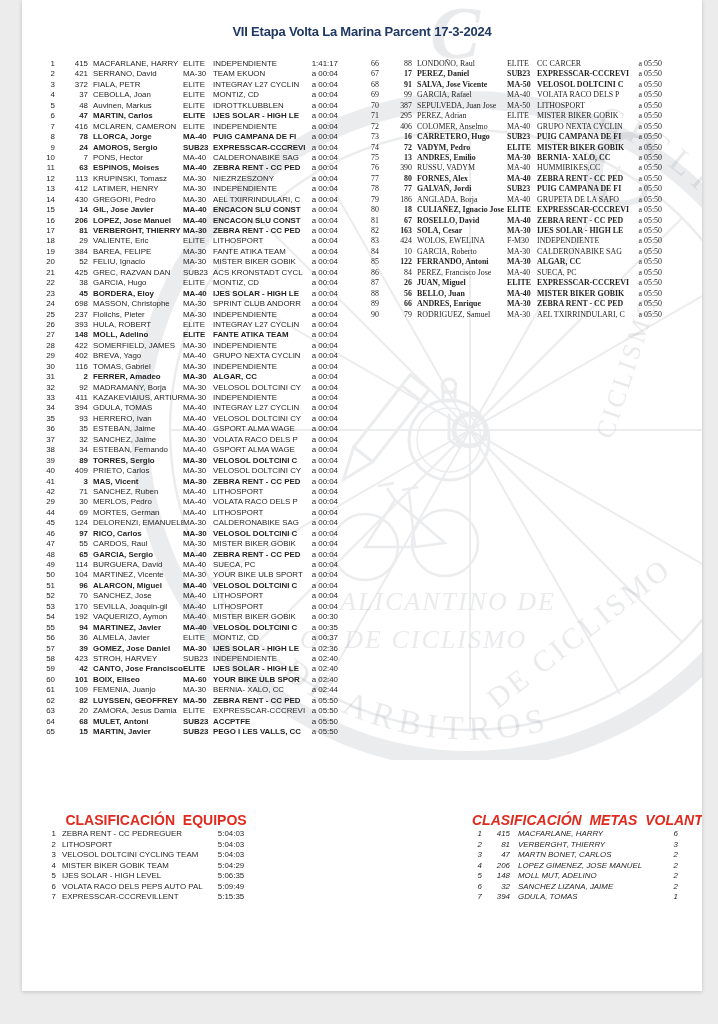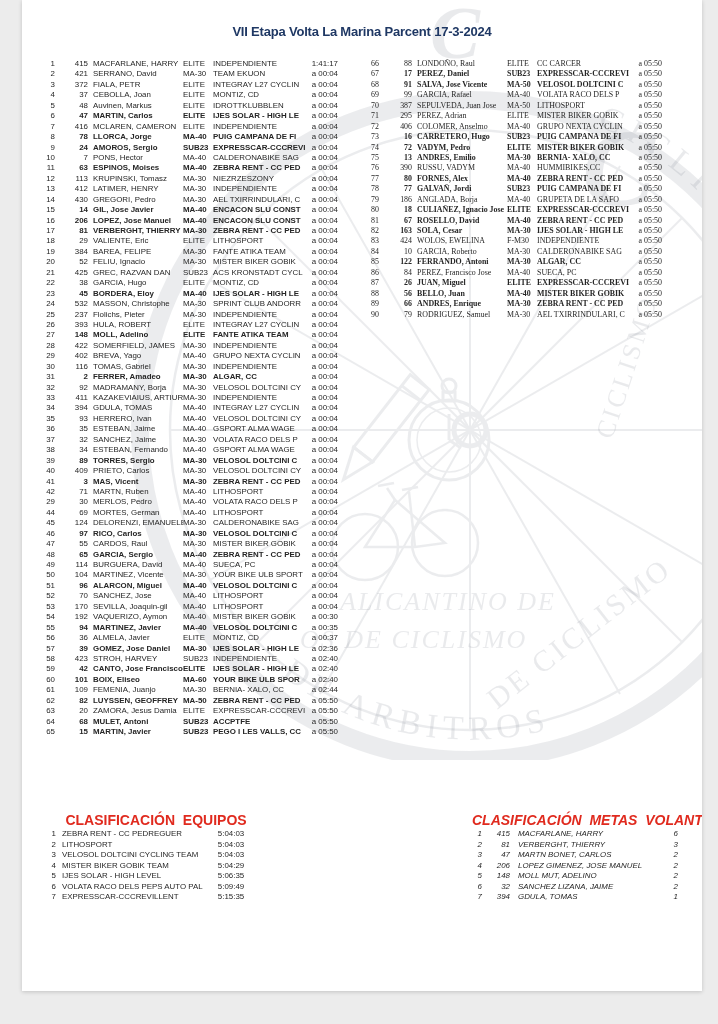--- a/index.html
+++ b/index.html
@@ -298,21 +298,21 @@
       <div class="rrow b">
         <span class="c-pos">23</span>
         <span class="c-bib">45</span>
         <span class="c-name">BORDERA, Eloy</span>
         <span class="c-cat">MA-40</span>
         <span class="c-team">IJES SOLAR - HIGH LE</span>
         <span class="c-time">a 00:04</span>
       </div>
       <div class="rrow">
         <span class="c-pos">24</span>
-        <span class="c-bib">532</span>
+        <span class="c-bib">698</span>
         <span class="c-name">MASSON, Christophe</span>
         <span class="c-cat">MA-30</span>
         <span class="c-team">SPRINT CLUB ANDORR</span>
         <span class="c-time">a 00:04</span>
       </div>
       <div class="rrow">
         <span class="c-pos">25</span>
         <span class="c-bib">237</span>
         <span class="c-name">Flolichs, Pieter</span>
         <span class="c-cat">MA-30</span>
@@ -443,21 +443,21 @@
         <span class="c-pos">41</span>
         <span class="c-bib">3</span>
         <span class="c-name">MAS, Vicent</span>
         <span class="c-cat">MA-30</span>
         <span class="c-team">ZEBRA RENT - CC PED</span>
         <span class="c-time">a 00:04</span>
       </div>
       <div class="rrow">
         <span class="c-pos">42</span>
         <span class="c-bib">71</span>
-        <span class="c-name">MARTN, Ruben</span>
+        <span class="c-name">SANCHEZ, Ruben</span>
         <span class="c-cat">MA-40</span>
         <span class="c-team">LITHOSPORT</span>
         <span class="c-time">a 00:04</span>
       </div>
       <div class="rrow">
         <span class="c-pos">29</span>
         <span class="c-bib">30</span>
         <span class="c-name">MERLOS, Pedro</span>
         <span class="c-cat">MA-40</span>
         <span class="c-team">VOLATA RACO DELS P</span>

